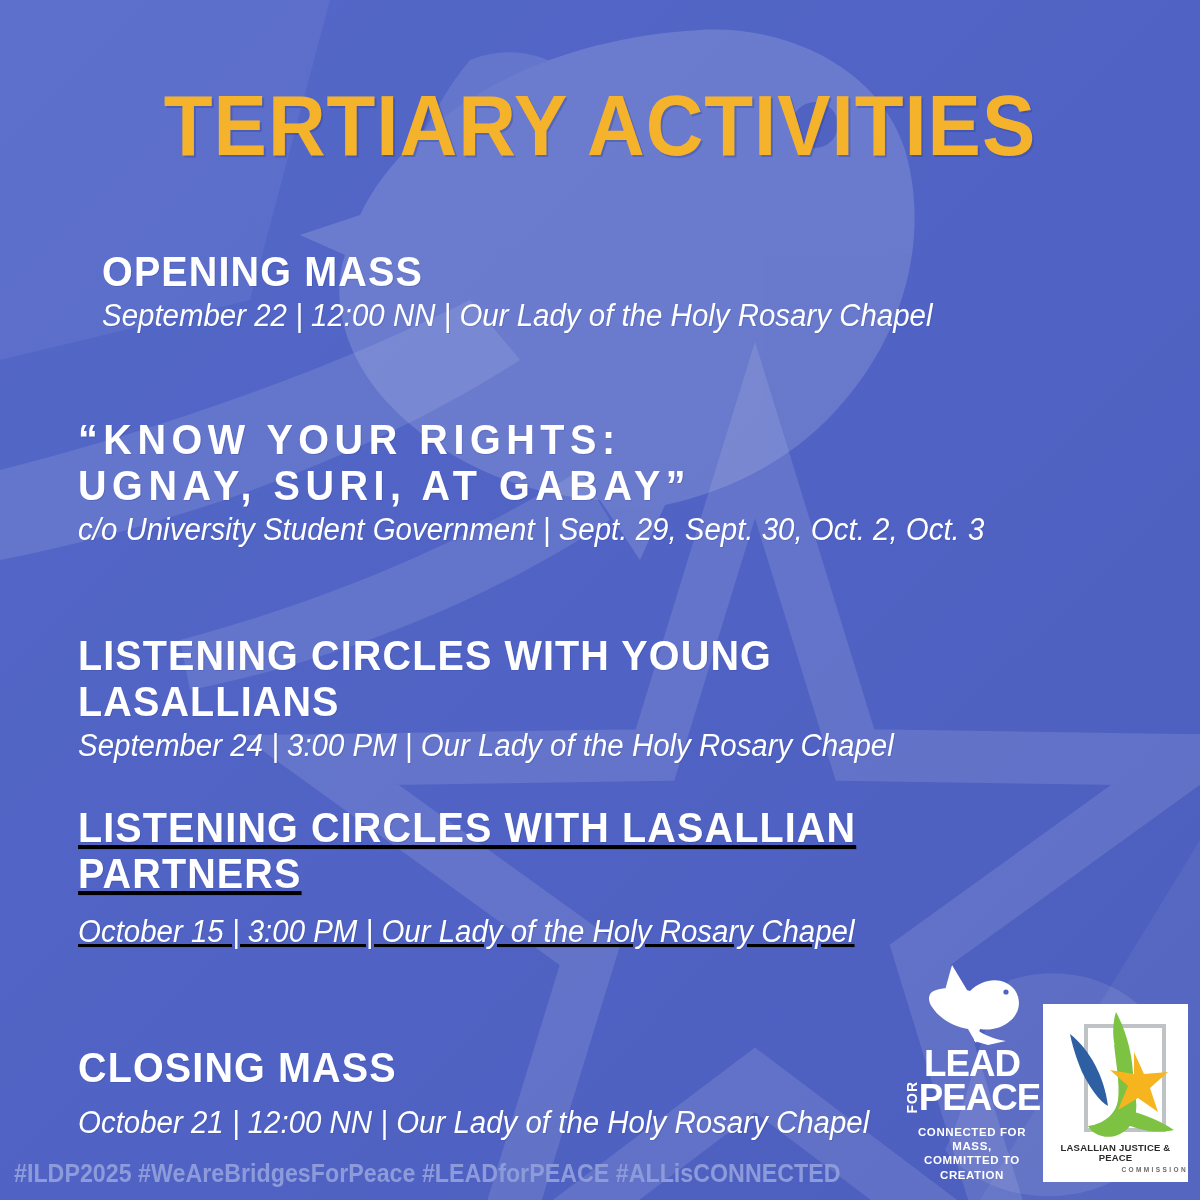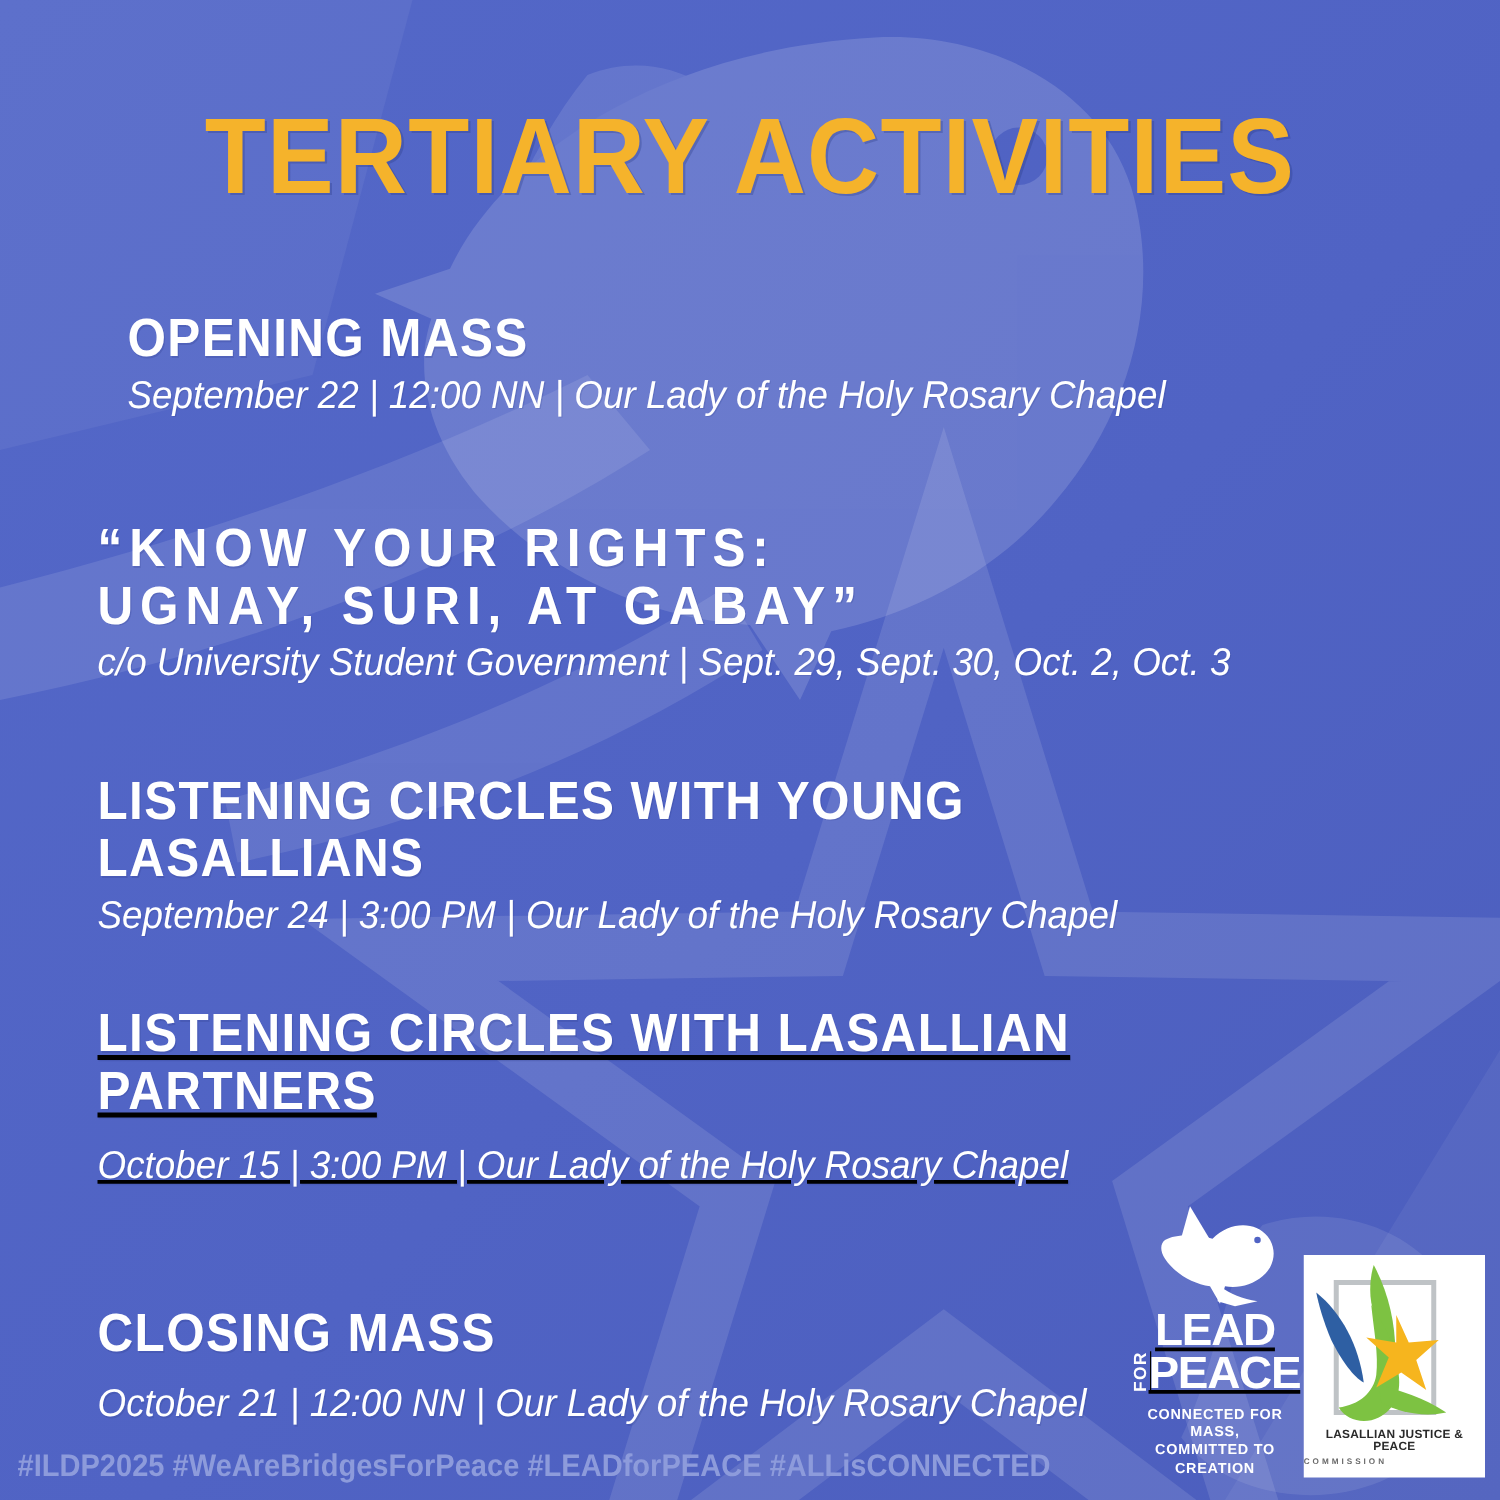--- a/index.html
+++ b/index.html
@@ -60,21 +60,21 @@
     transform:scaleX(0.95);
     transform-origin:left center;
     margin-top:3px;
     text-shadow:1px 1px 0 rgba(40,55,130,.18);
     white-space:nowrap;
   }
 
   
   #it0{position:absolute;top:0px;left:0;margin-left:24px;}
   #it1{position:absolute;top:168px;left:0;}
-  #it2{position:absolute;top:370px;left:0;}
+  #it2{position:absolute;top:384px;left:0;}
   #it3{position:absolute;top:556px;left:0;text-decoration:underline;}
   #it4{position:absolute;top:796px;left:0;}
   #it3 .item-sub{margin-top:17px;}
   #it4 .item-sub{margin-top:14px;}
 
   
   .hashtags{
     position:absolute;left:14px;bottom:12px;
     color:#8D9BDB;
     font-family:"Liberation Sans Narrow","Liberation Sans",sans-serif;
@@ -83,21 +83,21 @@
     letter-spacing:0px;
     transform:scaleX(0.93);
     transform-origin:left bottom;
     white-space:nowrap;
   }
 
   
   .logos{position:absolute;right:12px;bottom:18px;display:flex;align-items:flex-end;gap:10px;}
   .lead-logo{width:122px;display:flex;flex-direction:column;align-items:center;}
   .lead-logo .dove{width:108px;height:86px;}
-  .lead-wordmark{margin-top:0;width:112px;text-decoration:underline;}
+  .lead-wordmark{margin-top:0;width:112px;}
   .lead-top{
     color:#fff;font-weight:bold;font-size:36px;line-height:.95;
     font-family:"Liberation Sans Narrow","Liberation Sans",sans-serif;
     letter-spacing:-1px;text-align:center;transform:scaleX(1.02);
   }
   .lead-bottomrow{display:flex;align-items:flex-end;justify-content:center;}
   .lead-for{
     color:#fff;font-weight:bold;font-size:14px;line-height:1;
     font-family:"Liberation Sans Narrow","Liberation Sans",sans-serif;
     writing-mode:vertical-rl;transform:rotate(180deg);
@@ -109,21 +109,21 @@
     letter-spacing:-1px;transform:scaleX(1.02);
   }
   .lead-tag{
     margin-top:9px;color:#fff;text-align:center;
     font-family:"Liberation Sans Narrow","Liberation Sans",sans-serif;
     font-weight:bold;font-size:11.5px;line-height:1.25;letter-spacing:.6px;
     white-space:pre-line;
   }
   .jpc-logo{
     width:145px;height:178px;background:#FFFFFF;
-    display:flex;flex-direction:column;align-items:flex-start;justify-content:flex-start;
+    display:flex;flex-direction:column;align-items:flex-end;justify-content:flex-start;
     padding-top:4px;box-sizing:border-box;
   }
   .jpc-art{width:128px;height:134px;}
   .jpc-name{
     color:#2A2A2A;text-align:center;
     font-family:"Liberation Sans Narrow","Liberation Sans",sans-serif;
     font-weight:bold;font-size:9.5px;line-height:1.1;letter-spacing:.2px;
     margin-top:1px;
   }
   .jpc-sub{

